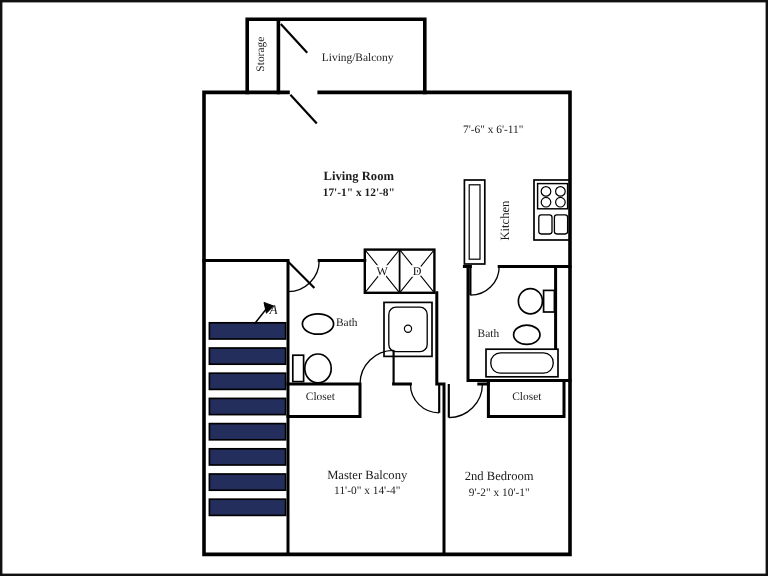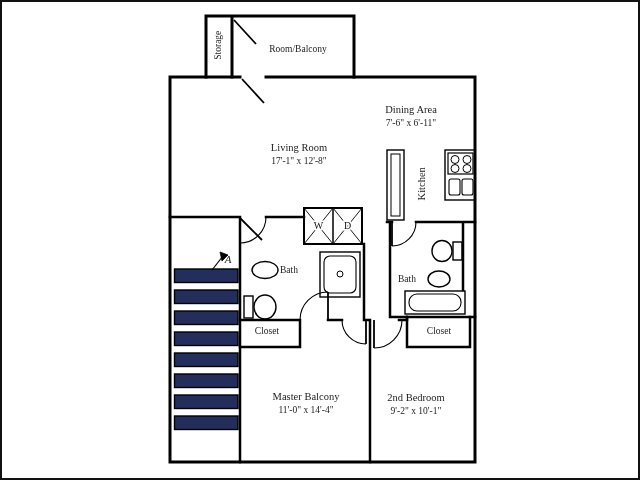--- a/index.html
+++ b/index.html
@@ -116,30 +116,29 @@
       <path stroke-width="1.2" fill="none" d="M210 268 L221 254"></path>
       <polygon points="218,250 226,253 220,259" stroke-width="0.8"></polygon>
     </g>
   </svg>
 
   <div class="label small rot" style="left:197px;top:37px;width:38px;">
     <span>Storage</span>
   </div>
 
   <div class="label small" style="left:246px;top:41px;width:100px;">
-    <span>Room/Balcony</span>
+    <span>Living/Balcony</span>
   </div>
 
-  <div class="label room-name" style="left:237px;top:139px;width:120px;">
+  <div class="label room-name" style="left:237px;top:139px;width:120px;font-weight:bold;">
     <div>Living Room</div>
     <div class="dims">17'-1" x 12'-8"</div>
   </div>
 
   <div class="label room-name" style="left:359px;top:101px;width:100px;">
-    <div>Dining Area</div>
     <div class="dims">7'-6" x 6'-11"</div>
   </div>
 
   <div class="label room-name rot" style="left:392px;top:175px;width:56px;">
     <span>Kitchen</span>
   </div>
 
   <div class="label small" style="left:266px;top:262px;width:42px;">
     <span>Bath</span>
   </div>

